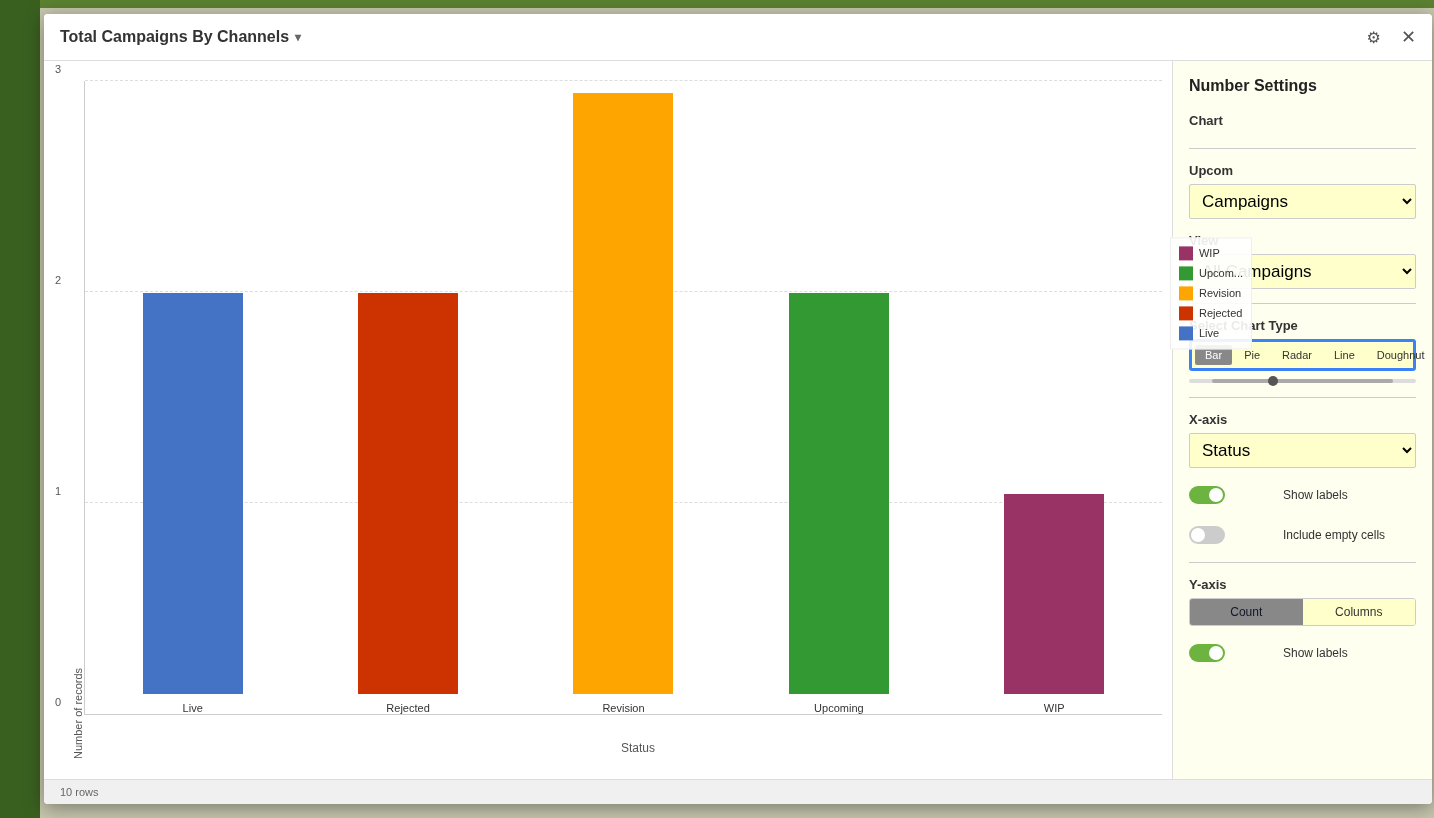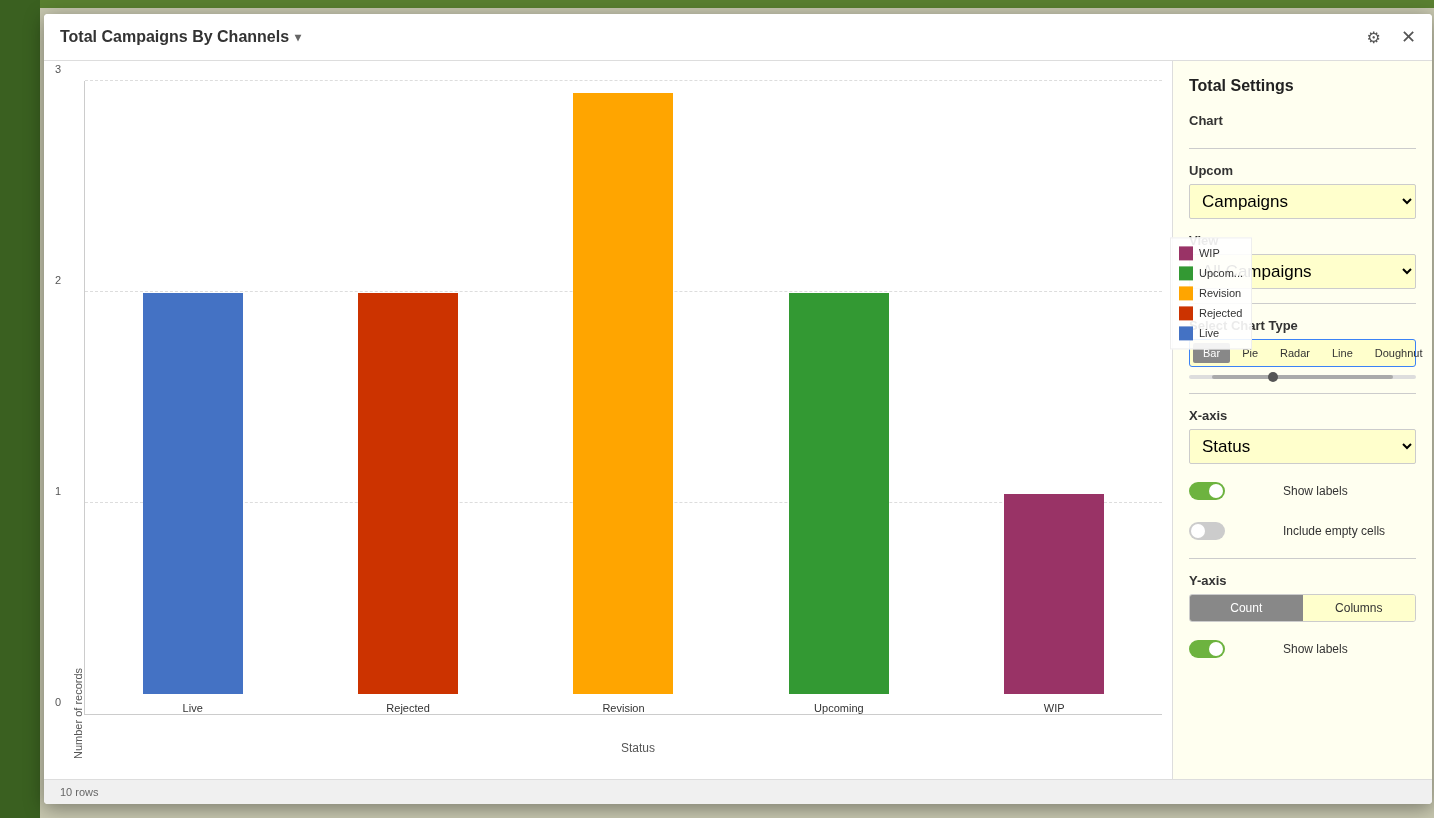--- a/index.html
+++ b/index.html
@@ -217,21 +217,21 @@
       font-size: 17px;
       border-radius: 2px;
       outline: none;
       cursor: pointer;
     }
 
     .chart-type-buttons {
       display: flex;
       gap: 2px;
       background: #ffffcc;
-      border: 1px solid #3b82f6;
+      border: 3px solid #3b82f6;
       border-radius: 3px;
       padding: 3px;
     }
 
     .chart-type-btn {
       padding: 4px 10px;
       font-size: 11px;
       border: none;
       cursor: pointer;
       border-radius: 2px;
@@ -308,21 +308,21 @@
       padding: 6px 8px;
       font-size: 12px;
       border: none;
       cursor: pointer;
       background: #ffffcc;
       color: #333;
     }
 
     .y-axis-btn.active {
       background: #888;
-      color: #ffffff;
+      color: #0f172a;
     }
 
     
     .bg-rows {
       position: absolute;
       top: 0;
       left: 0;
       right: 0;
       bottom: 0;
       z-index: 0;
@@ -423,21 +423,21 @@
               </div>
             </div>
           </div>
 
           <div class="x-axis-label" style="margin-left:30px; margin-top:22px;">Status</div>
         </div>
       </div>
     </div>
 
     <div class="settings-panel">
-      <div class="settings-title">Total Settings</div>
+      <div class="settings-title">Number Settings</div>
 
       <div class="settings-section">
         <label>Chart</label>
       </div>
 
       <hr class="divider">
 
       <div class="settings-section">
         <label>Upcom</label>
         <select class="settings-select">

